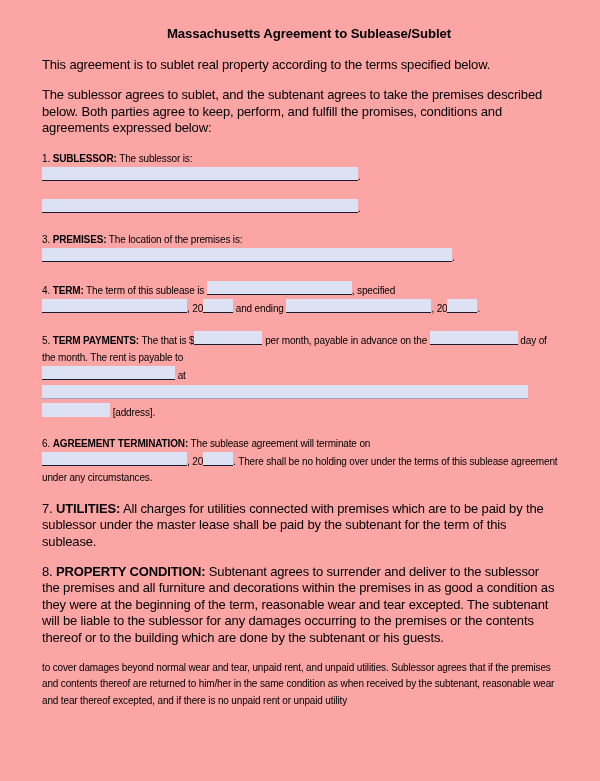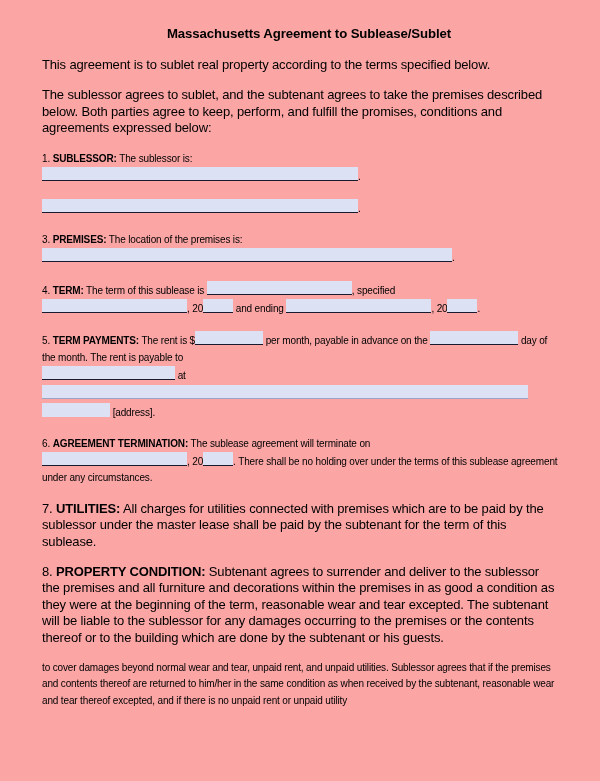--- a/index.html
+++ b/index.html
@@ -125,21 +125,21 @@
       <span class="blank w-begin"></span><span>, 20</span><span class="blank w-yr"></span>
       <span>and ending</span>
       <span class="blank w-end"></span><span>, 20</span><span class="blank w-yr"></span><span>.</span>
     </div>
   </div>
 
   <div class="blk">
     <div class="line-row">
       <span class="sec-num">5.</span>
       <span class="sec-head">TERM PAYMENTS</span><span class="sec-head">:</span>
-      <span>The rent is $</span><span class="blank w-rent"></span>
+      <span>The that is $</span><span class="blank w-rent"></span>
       <span>per month, payable in advance on the</span>
       <span class="blank w-day"></span>
       <span>day of the month. The rent is payable to</span>
     </div>
     <div class="line-row">
       <span class="blank w-payee"></span>
       <span>at</span>
     </div>
     <div class="line-row">
       <span class="blank soft w-addr1"></span>

